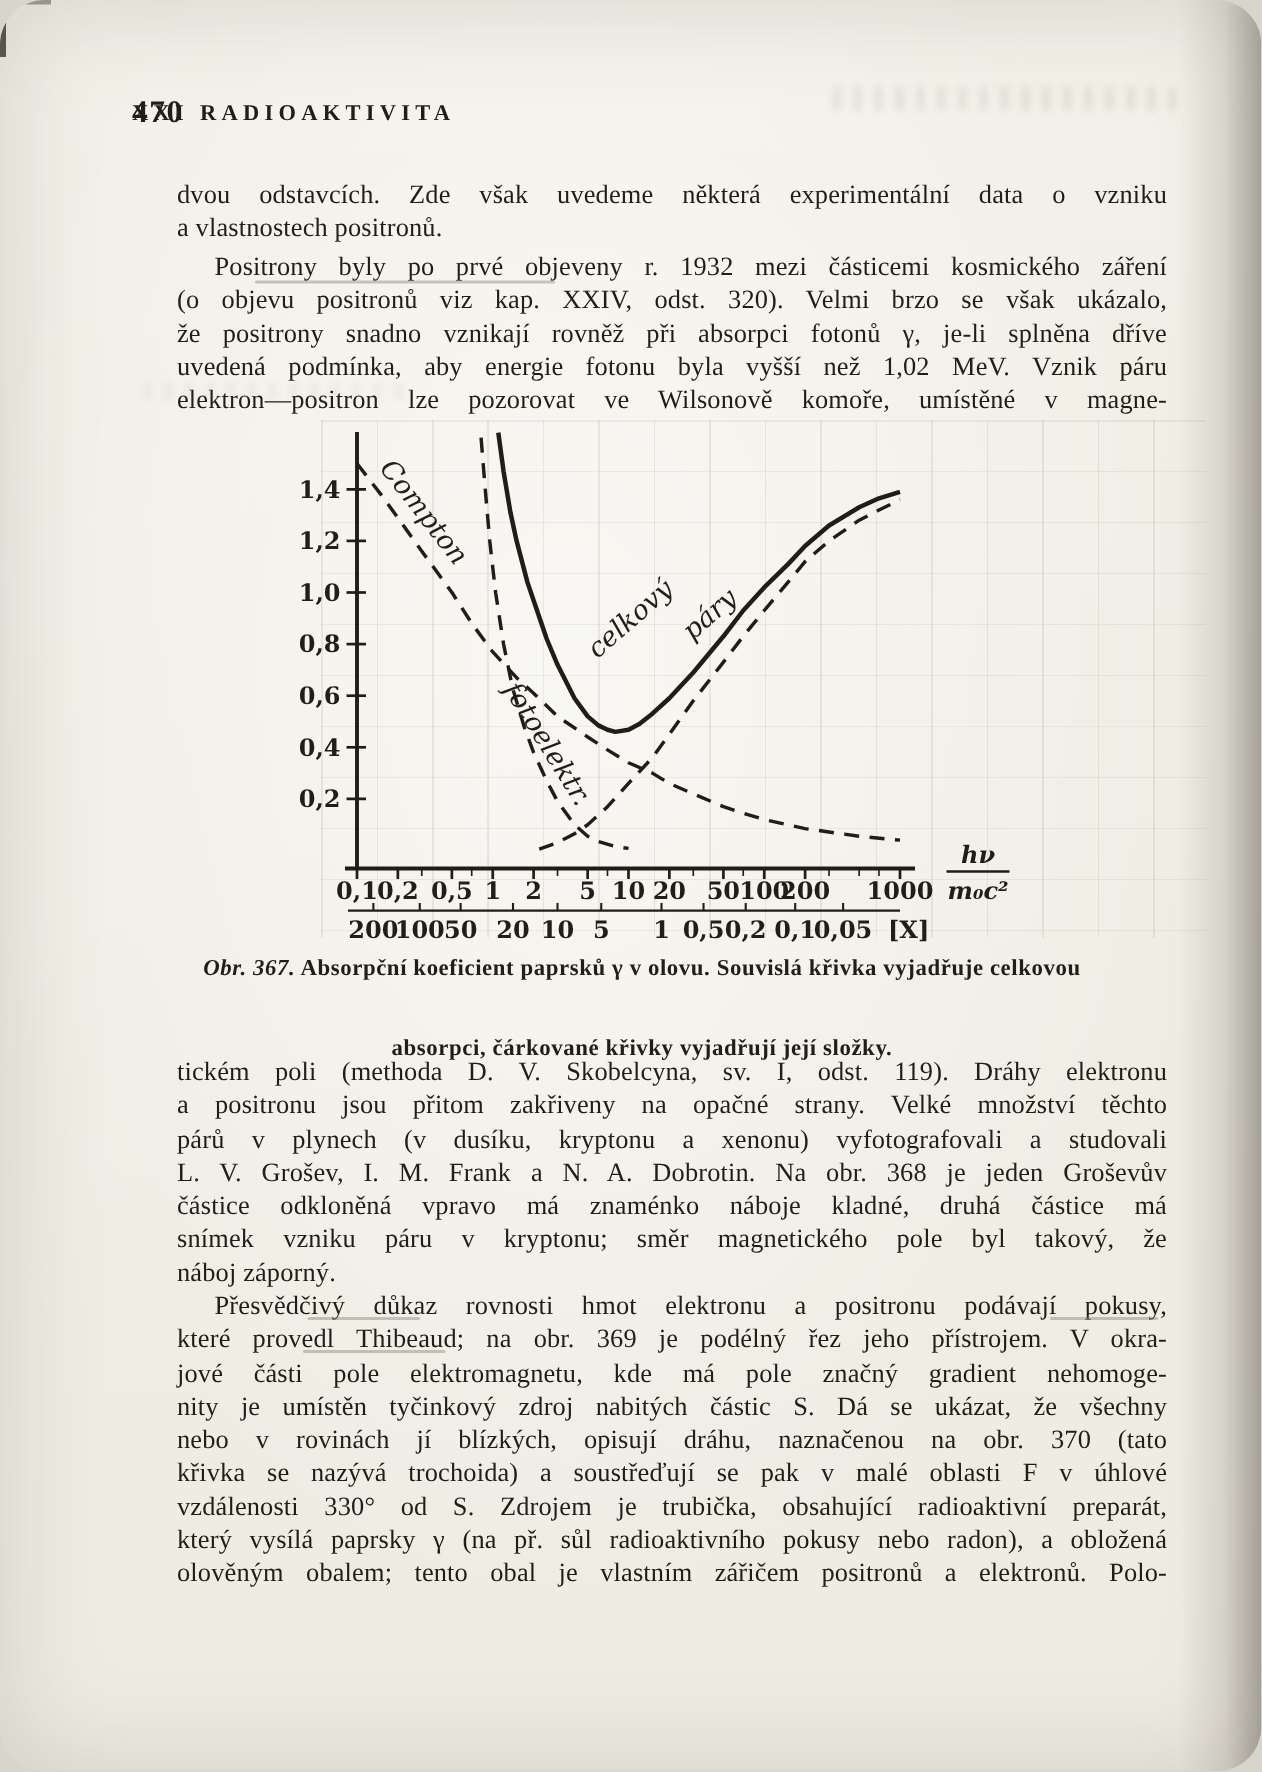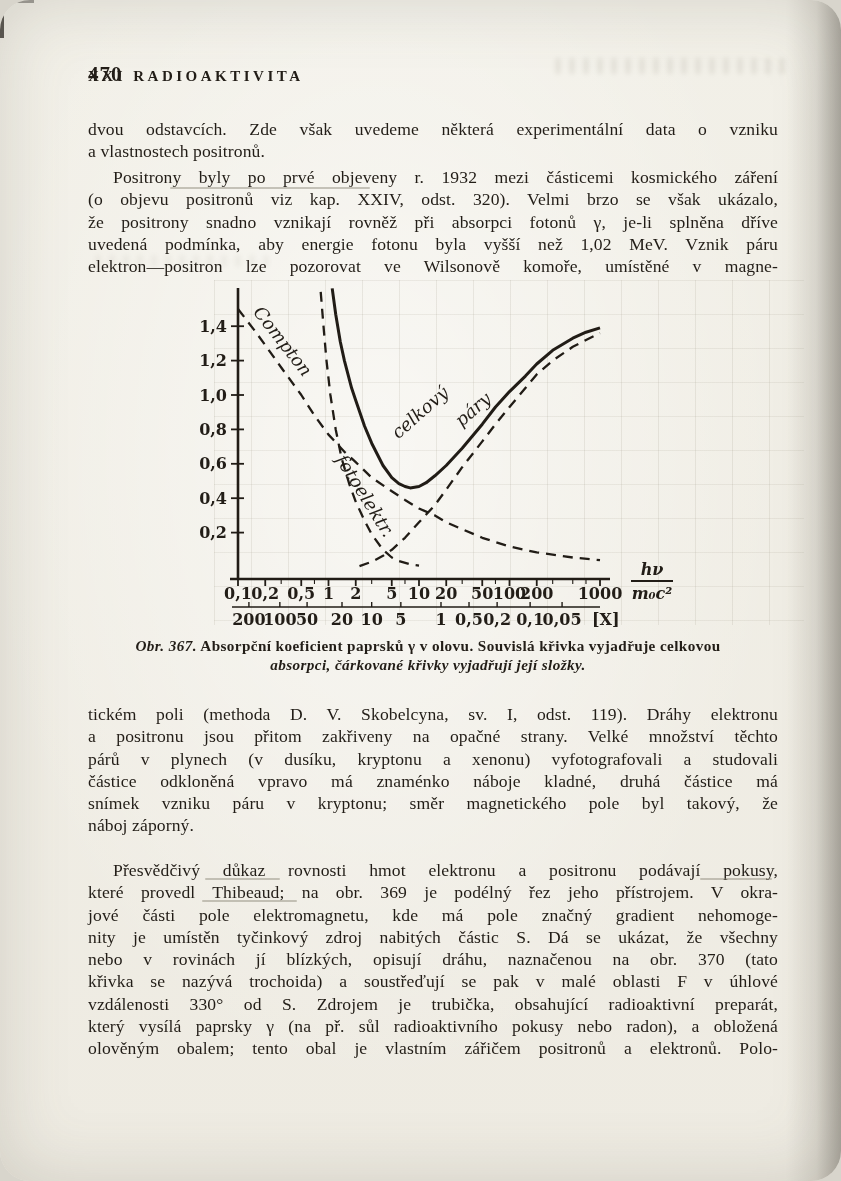--- a/index.html
+++ b/index.html
@@ -13,21 +13,21 @@
     font-family:"Liberation Serif","DejaVu Serif",serif;
     color:#221d17;
     border-radius:30px;
   }
   
   .pagenum{position:absolute;left:88px;top:62px;font-size:21px;font-weight:bold;letter-spacing:1px;}
   .runhead{position:absolute;left:88px;width:690px;top:68px;text-align:left;
     font-size:15px;letter-spacing:3.5px;font-weight:600;}
   
   .tcol{position:absolute;left:88px;width:690px;}
-  .tline{font-size:17.6px;line-height:22.3px;height:22.3px;letter-spacing:0.1px;}
+  .tline{font-size:17.6px;line-height:22.3px;height:22.3px;letter-spacing:0.1px;margin-left:30px;}
   .j{text-align:justify;text-align-last:justify;}
   .ind{text-indent:25px;}
   
   .chart-wrap{position:absolute;left:200px;top:283px;width:500px;height:352px;}
   .tick{font-family:"DejaVu Serif","Liberation Serif",serif;font-weight:bold;font-size:16px;fill:#221d17;}
   .frac{font-family:"DejaVu Serif",serif;font-style:italic;font-weight:bold;font-size:16px;fill:#221d17;}
   .curvelabel{font-family:"DejaVu Serif",serif;font-style:italic;font-size:18px;fill:#221d17;}
   .cap{position:absolute;left:78px;width:700px;text-align:center;
     font-size:15.2px;font-weight:bold;letter-spacing:0.4px;line-height:22px;}
   .cap .obr{font-style:italic;}
@@ -155,28 +155,29 @@
         <text transform="translate(78 62) rotate(52)" text-anchor="middle" class="curvelabel">Compton</text>
         <text transform="translate(160 216) rotate(58)" text-anchor="middle" class="curvelabel">fotoelektr.</text>
         <text transform="translate(277 131) rotate(-41)" text-anchor="middle" class="curvelabel">páry</text>
         <text transform="translate(224 134) rotate(-41)" text-anchor="middle" class="curvelabel">celkový</text>
       </svg>
   </div>
 
   <div class="cap" style="top:635px;">
     <span class="obr">Obr. 367.</span><span> Absorpční koeficient paprsků γ v olovu. Souvislá křivka vyjadřuje celkovou</span>
   </div>
-  <div class="cap" style="top:654px;font-style:italic;">
+  <div class="cap" style="top:688px;">
     <span>absorpci, čárkované křivky vyjadřují její složky.</span>
   </div>
 
   <div class="tcol" style="top:703px;">
     <div class="tline j">tickém poli (methoda D. V. Skobelcyna, sv. I, odst. 119). Dráhy elektronu</div>
     <div class="tline j">a positronu jsou přitom zakřiveny na opačné strany. Velké množství těchto</div>
     <div class="tline j">párů v plynech (v dusíku, kryptonu a xenonu) vyfotografovali a studovali</div>
+    <div class="tline j">L. V. Grošev, I. M. Frank a N. A. Dobrotin. Na obr. 368 je jeden Groševův</div>
     <div class="tline j">částice odkloněná vpravo má znaménko náboje kladné, druhá částice má</div>
     <div class="tline j">snímek vzniku páru v kryptonu; směr magnetického pole byl takový, že</div>
     <div class="tline">náboj záporný.</div>
   </div>
 
   <div class="tcol" style="top:859px;">
     <div class="tline j ind">Přesvědčivý důkaz rovnosti hmot elektronu a positronu podávají pokusy,</div>
     <div class="tline j">které provedl Thibeaud; na obr. 369 je podélný řez jeho přístrojem. V okra-</div>
     <div class="tline j">jové části pole elektromagnetu, kde má pole značný gradient nehomoge-</div>
     <div class="tline j">nity je umístěn tyčinkový zdroj nabitých částic S. Dá se ukázat, že všechny</div>

